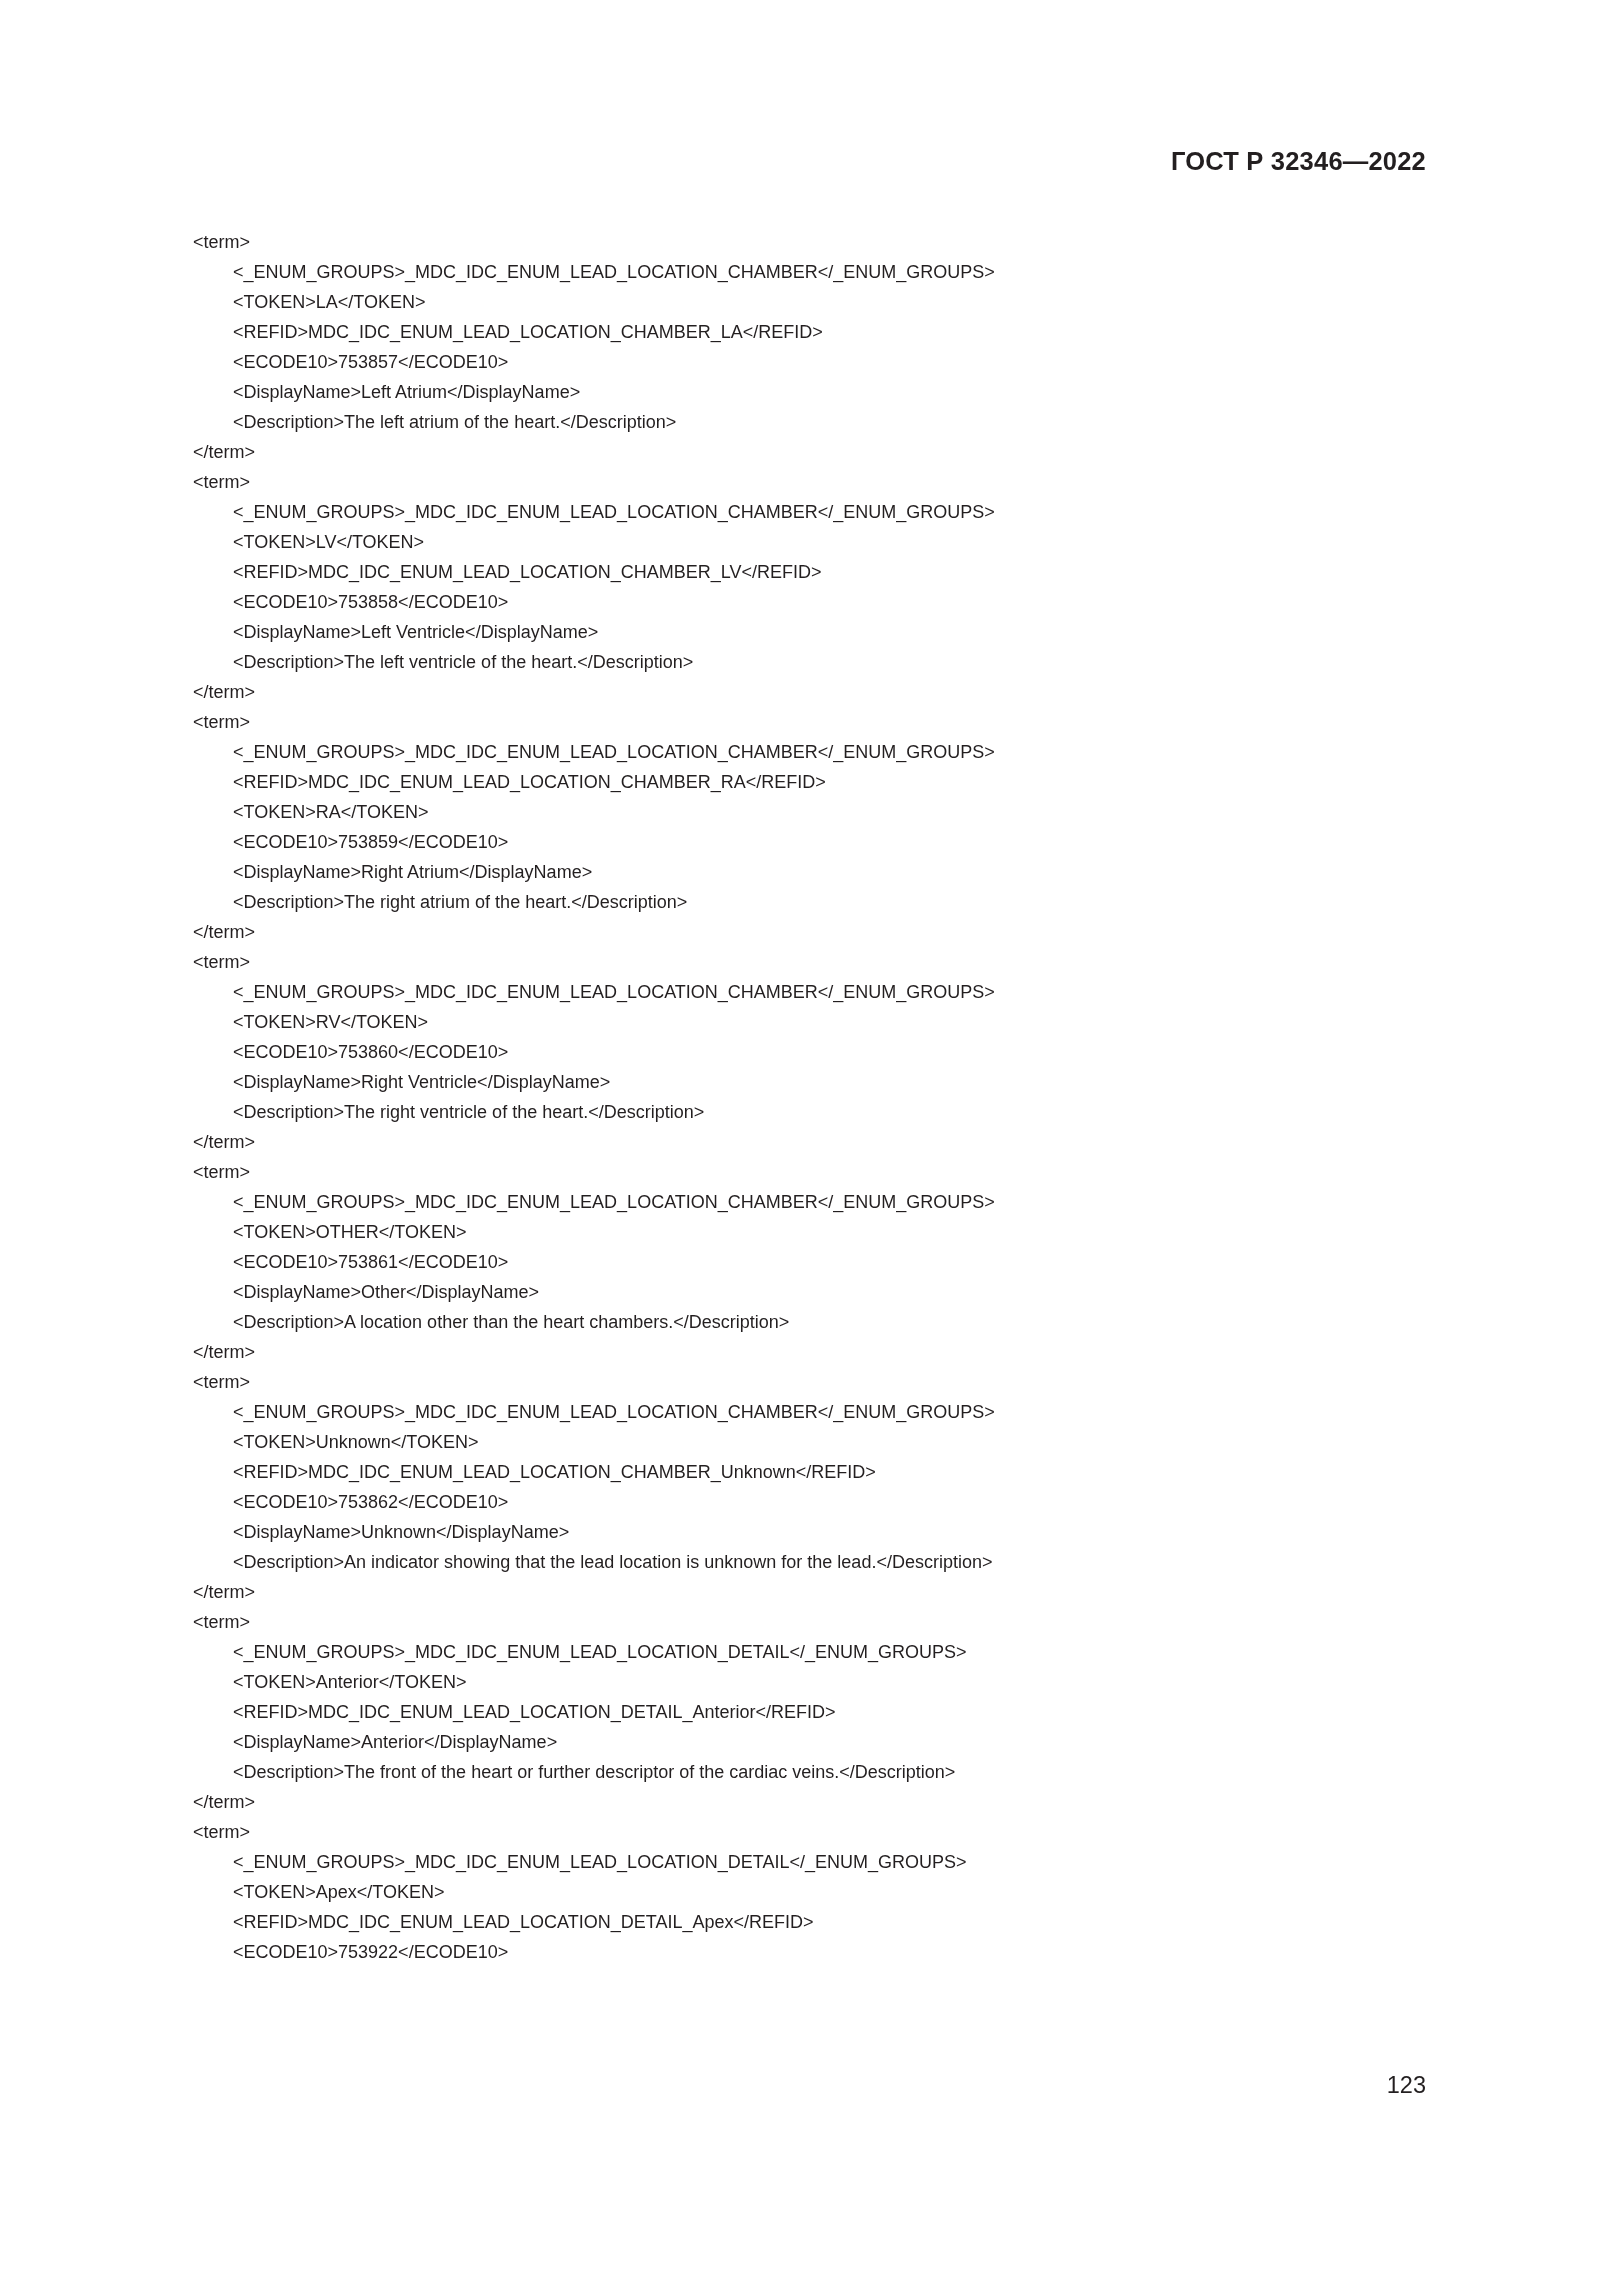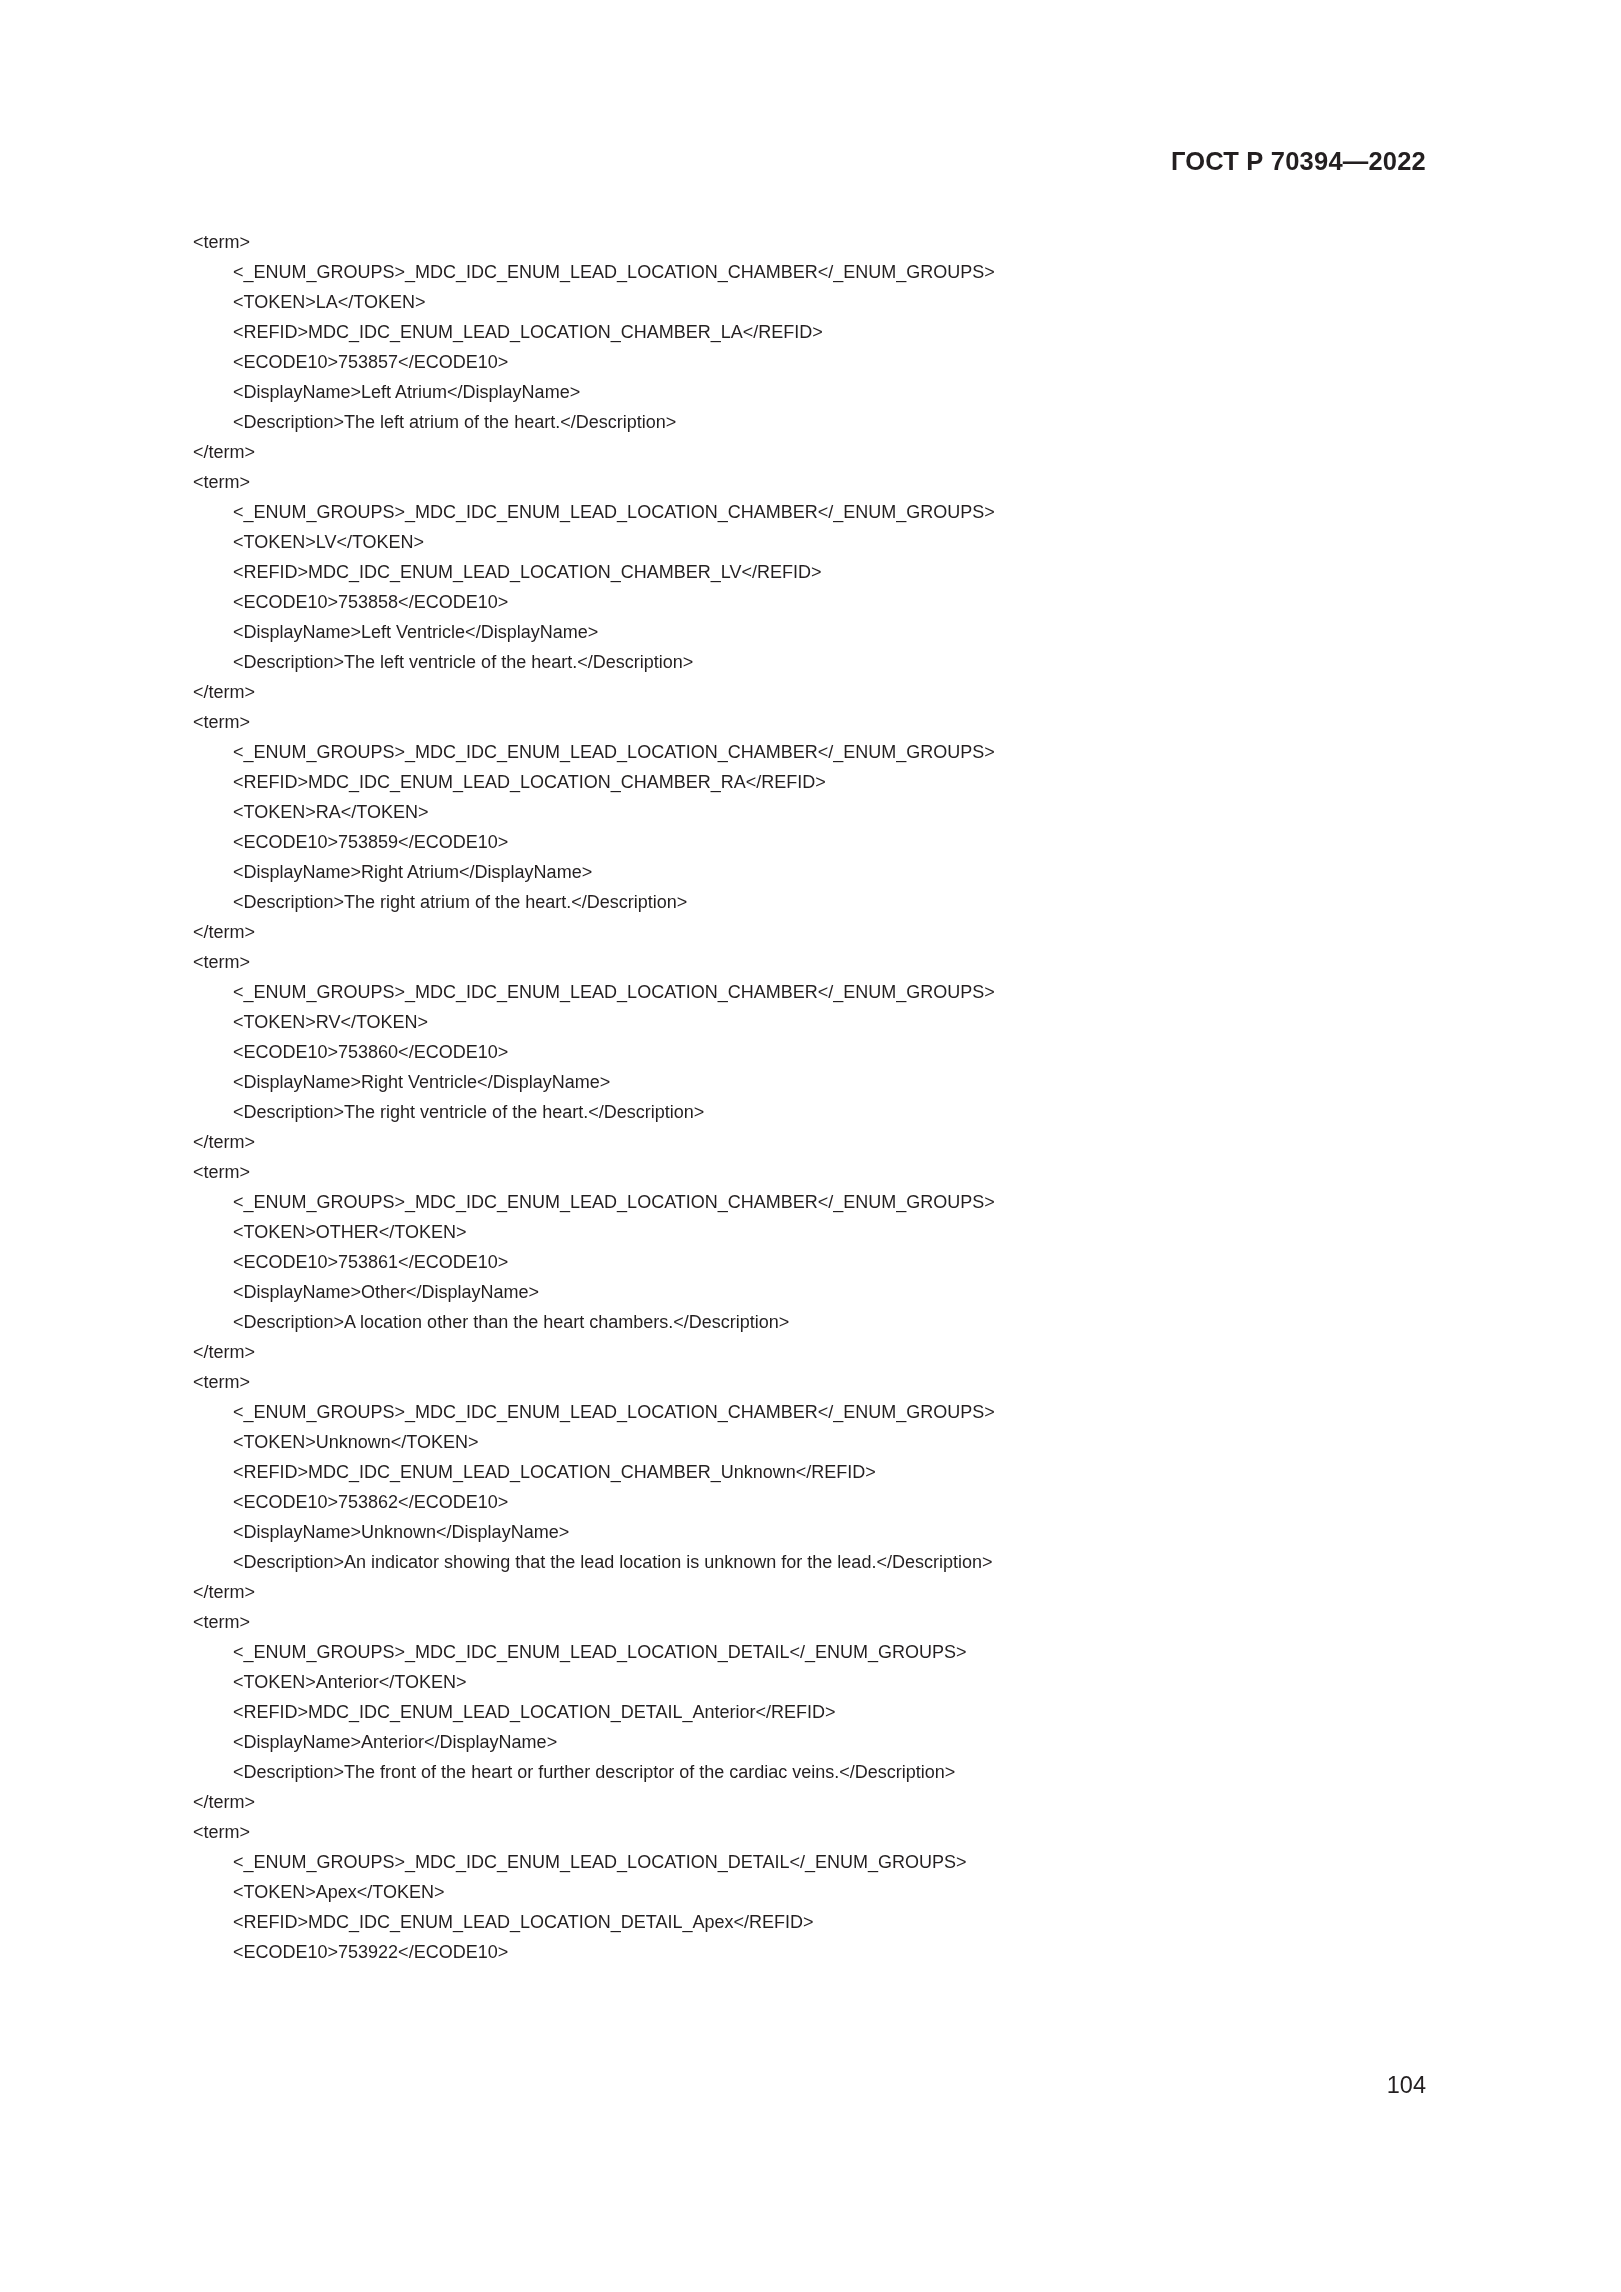--- a/index.html
+++ b/index.html
@@ -18,21 +18,21 @@
   .code-line { white-space: pre; height: 30px; }
   .indent { padding-left: 40px; }
   .page-number {
     position: absolute; top: 2072px; right: 195px;
     font-size: 23.5px;
   }
 </style>
 </head>
 <body>
 
-<div class="page-header">ГОСТ Р 70394—2022</div>
+<div class="page-header">ГОСТ Р 32346—2022</div>
 
 <div class="code-block">
 
   <div>
     <div class="code-line">&lt;term&gt;</div>
     <div class="code-line indent">&lt;_ENUM_GROUPS&gt;_MDC_IDC_ENUM_LEAD_LOCATION_CHAMBER&lt;/_ENUM_GROUPS&gt;</div>
     <div class="code-line indent">&lt;TOKEN&gt;LA&lt;/TOKEN&gt;</div>
     <div class="code-line indent">&lt;REFID&gt;MDC_IDC_ENUM_LEAD_LOCATION_CHAMBER_LA&lt;/REFID&gt;</div>
     <div class="code-line indent">&lt;ECODE10&gt;753857&lt;/ECODE10&gt;</div>
     <div class="code-line indent">&lt;DisplayName&gt;Left Atrium&lt;/DisplayName&gt;</div>
@@ -105,14 +105,14 @@
 
   <div>
     <div class="code-line">&lt;term&gt;</div>
     <div class="code-line indent">&lt;_ENUM_GROUPS&gt;_MDC_IDC_ENUM_LEAD_LOCATION_DETAIL&lt;/_ENUM_GROUPS&gt;</div>
     <div class="code-line indent">&lt;TOKEN&gt;Apex&lt;/TOKEN&gt;</div>
     <div class="code-line indent">&lt;REFID&gt;MDC_IDC_ENUM_LEAD_LOCATION_DETAIL_Apex&lt;/REFID&gt;</div>
     <div class="code-line indent">&lt;ECODE10&gt;753922&lt;/ECODE10&gt;</div>
   </div>
 </div>
 
-<div class="page-number">104</div>
+<div class="page-number">123</div>
 
 
 </body></html>

